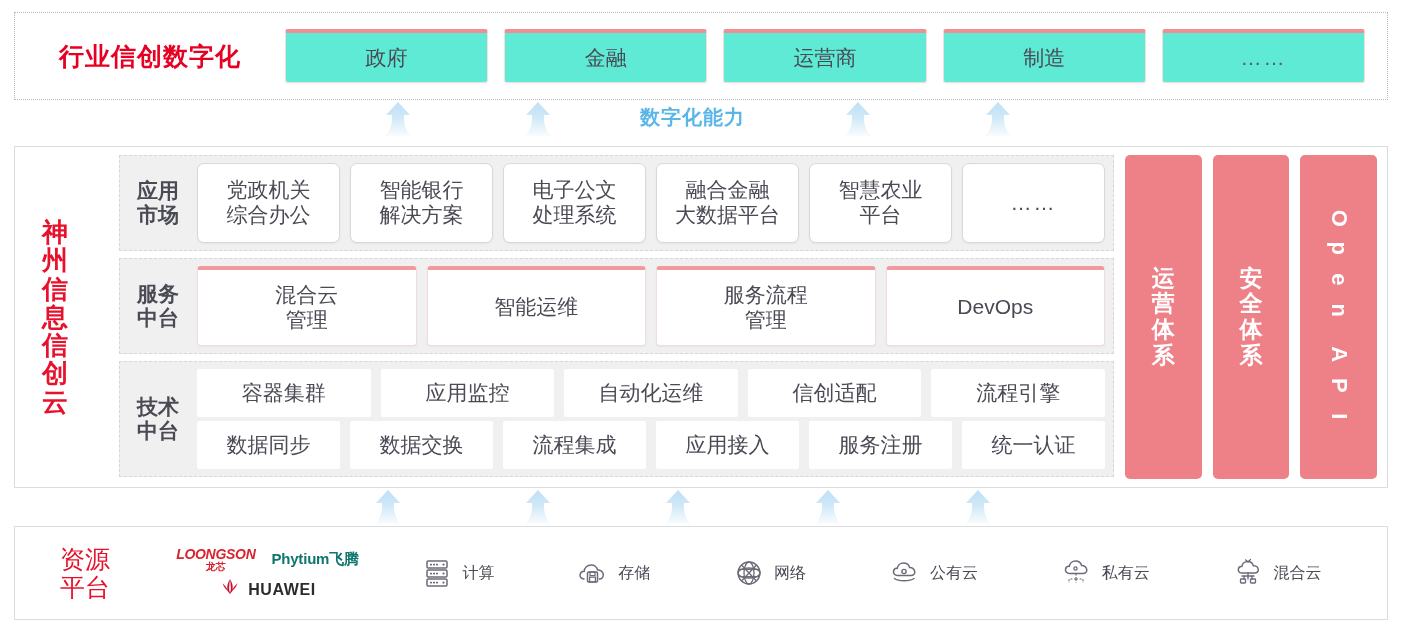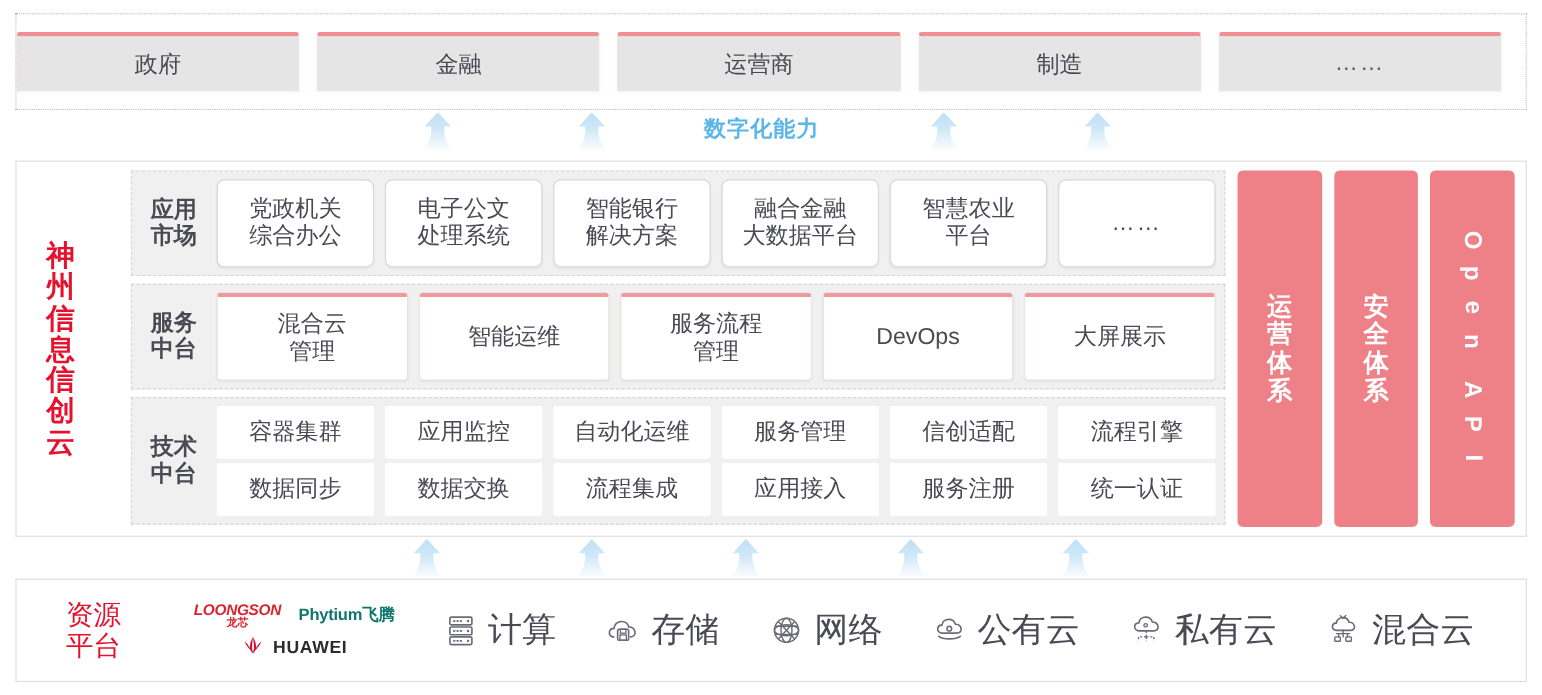--- a/index.html
+++ b/index.html
@@ -32,21 +32,21 @@
   }
   .industry-boxes {
     flex: 1;
     display: flex;
     gap: 16px;
     padding-right: 22px;
     height: 54px;
   }
   .industry-box {
     flex: 1;
-    background: #e5e5e5;
+    background: #5eead4;
     border: 1px solid #f3dede;
     border-top: 4px solid #f08e93;
     border-radius: 3px;
     display: flex;
     align-items: center;
     justify-content: center;
     font-size: 21px;
     color: #4a4a55;
     box-shadow: 0 1px 2px rgba(0,0,0,0.04);
   }
@@ -242,28 +242,29 @@
     display: flex;
     align-items: center;
     justify-content: space-around;
     padding-right: 24px;
   }
   .res-item {
     display: flex;
     align-items: center;
     gap: 9px;
     color: #4a4a55;
-    font-size: 31px;
+    font-size: 16px;
   }
   .res-item .ricon { width: 32px; height: 32px; flex: none; display:block; }
 </style>
 </head>
 <body>
 
 <div class="industry-band">
+  <div class="industry-title">行业信创数字化</div>
   <div class="industry-boxes">
     <div class="industry-box">政府</div>
     <div class="industry-box">金融</div>
     <div class="industry-box">运营商</div>
     <div class="industry-box">制造</div>
     <div class="industry-box ellipsis">……</div>
   </div>
 </div>
 
 <div class="arrow-strip" id="arrow-strip-top" style="top:100px;">
@@ -323,53 +324,51 @@
 
   <div class="layers">
 
     <div class="layer layer-app">
       <div class="layer-label">
         <span>应用</span>
         <span>市场</span>
       </div>
       <div class="cells">
         <div class="cell cell-app">党政机关<br>综合办公</div>
+        <div class="cell cell-app">智能银行<br>解决方案</div>
         <div class="cell cell-app">电子公文<br>处理系统</div>
-        <div class="cell cell-app">智能银行<br>解决方案</div>
         <div class="cell cell-app">融合金融<br>大数据平台</div>
         <div class="cell cell-app">智慧农业<br>平台</div>
         <div class="cell cell-app ellipsis">……</div>
       </div>
     </div>
 
     <div class="layer layer-svc">
       <div class="layer-label">
         <span>服务</span>
         <span>中台</span>
       </div>
       <div class="cells">
         <div class="cell cell-svc">混合云<br>管理</div>
         <div class="cell cell-svc">智能运维</div>
         <div class="cell cell-svc">服务流程<br>管理</div>
         <div class="cell cell-svc">DevOps</div>
-        <div class="cell cell-svc">大屏展示</div>
       </div>
     </div>
 
     <div class="layer layer-tech">
       <div class="layer-label">
         <span>技术</span>
         <span>中台</span>
       </div>
       <div class="tech-grid">
         <div class="tech-row">
           <div class="cell cell-tech">容器集群</div>
           <div class="cell cell-tech">应用监控</div>
           <div class="cell cell-tech">自动化运维</div>
-          <div class="cell cell-tech">服务管理</div>
           <div class="cell cell-tech">信创适配</div>
           <div class="cell cell-tech">流程引擎</div>
         </div>
         <div class="tech-row">
           <div class="cell cell-tech">数据同步</div>
           <div class="cell cell-tech">数据交换</div>
           <div class="cell cell-tech">流程集成</div>
           <div class="cell cell-tech">应用接入</div>
           <div class="cell cell-tech">服务注册</div>
           <div class="cell cell-tech">统一认证</div>

